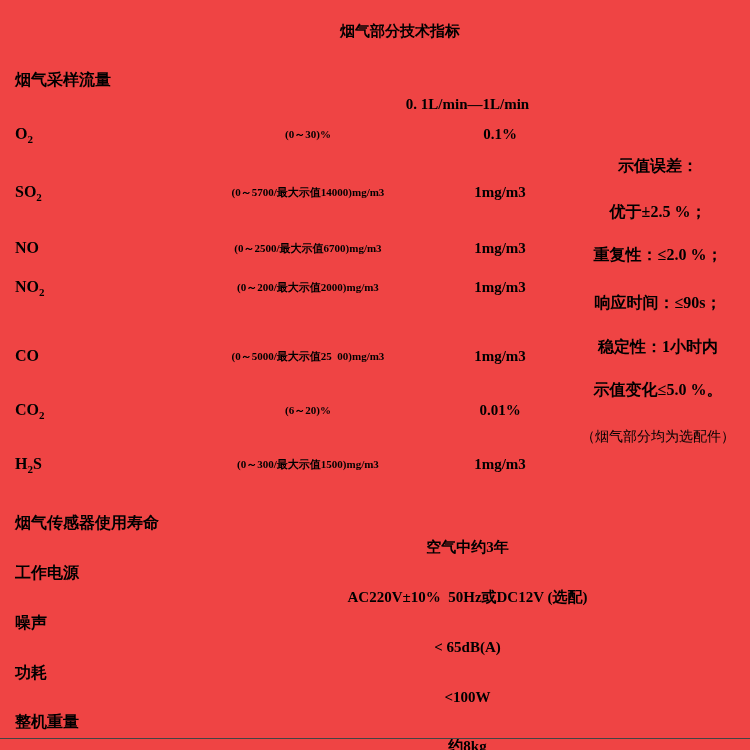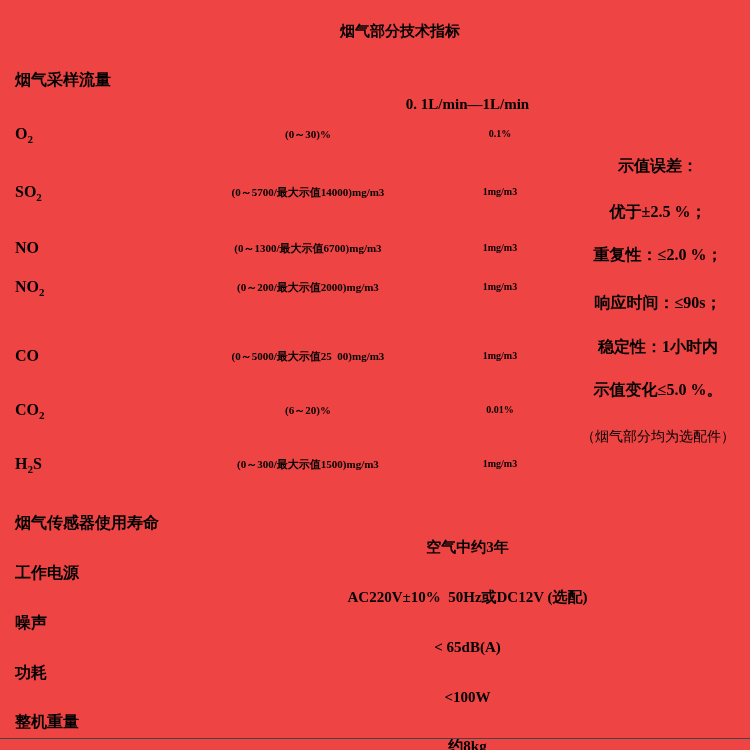--- a/index.html
+++ b/index.html
@@ -22,21 +22,21 @@
     position: absolute; left: 15px; top: 0;
     font-size: 16px; white-space: pre;
   }
   .formula sub { font-size: 11px; font-weight: bold; }
   .range {
     position: absolute; left: 168px; top: 0; width: 280px;
     text-align: center; font-size: 11px; white-space: pre;
   }
   .res {
     position: absolute; left: 450px; top: 0; width: 100px;
-    text-align: center; font-size: 10px; white-space: pre;
+    text-align: center; font-size: 15px; white-space: pre;
   }
   .wide-val {
     position: absolute; left: 185px; top: 0; width: 565px;
     text-align: center; font-size: 15px; white-space: pre; margin-top: 24px;
   }
   .side-line {
     position: absolute; left: 560px; width: 196px;
     height: 22px; line-height: 22px;
     text-align: center; font-size: 16px; white-space: pre;
   }
@@ -65,21 +65,21 @@
   </div>
 
   <div class="row" style="top:181px">
     <span class="lbl formula"><span>SO</span><sub>2</sub><span></span></span>
     <span class="range">(0～5700/最大示值14000)mg/m3</span>
     <span class="res">1mg/m3</span>
   </div>
 
   <div class="row" style="top:237px">
     <span class="lbl formula"><span>NO</span><sub></sub><span></span></span>
-    <span class="range">(0～1300/最大示值6700)mg/m3</span>
+    <span class="range">(0～2500/最大示值6700)mg/m3</span>
     <span class="res">1mg/m3</span>
   </div>
 
   <div class="row" style="top:276px">
     <span class="lbl formula"><span>NO</span><sub>2</sub><span></span></span>
     <span class="range">(0～200/最大示值2000)mg/m3</span>
     <span class="res">1mg/m3</span>
   </div>
 
   <div class="row" style="top:345px">

